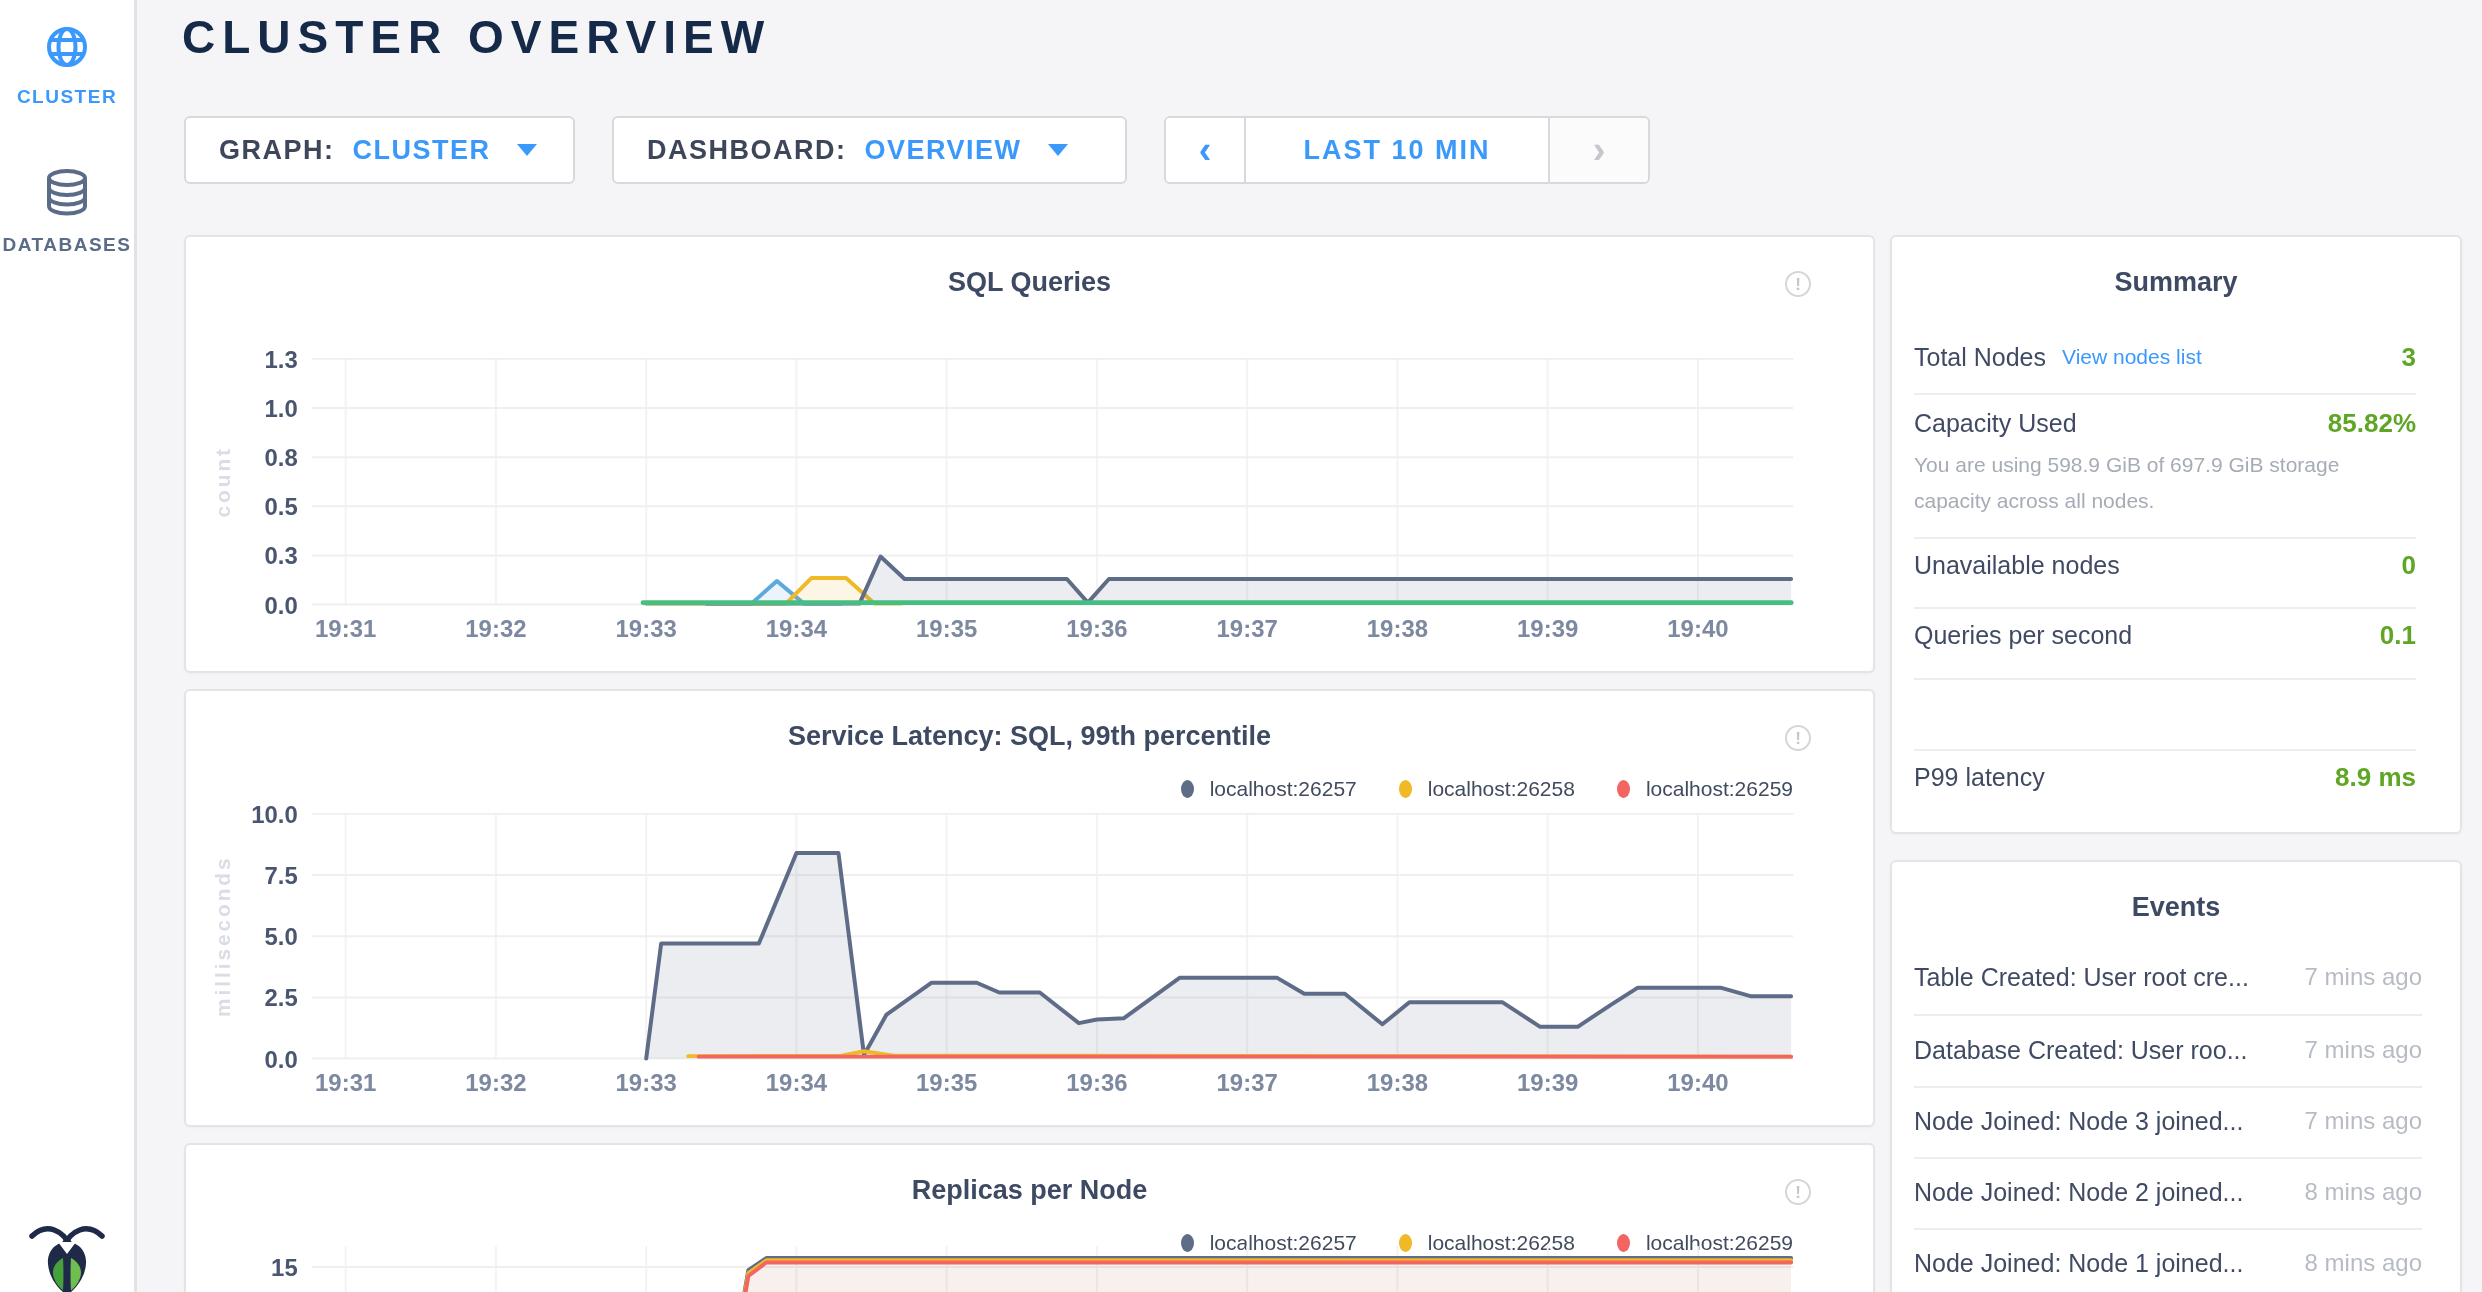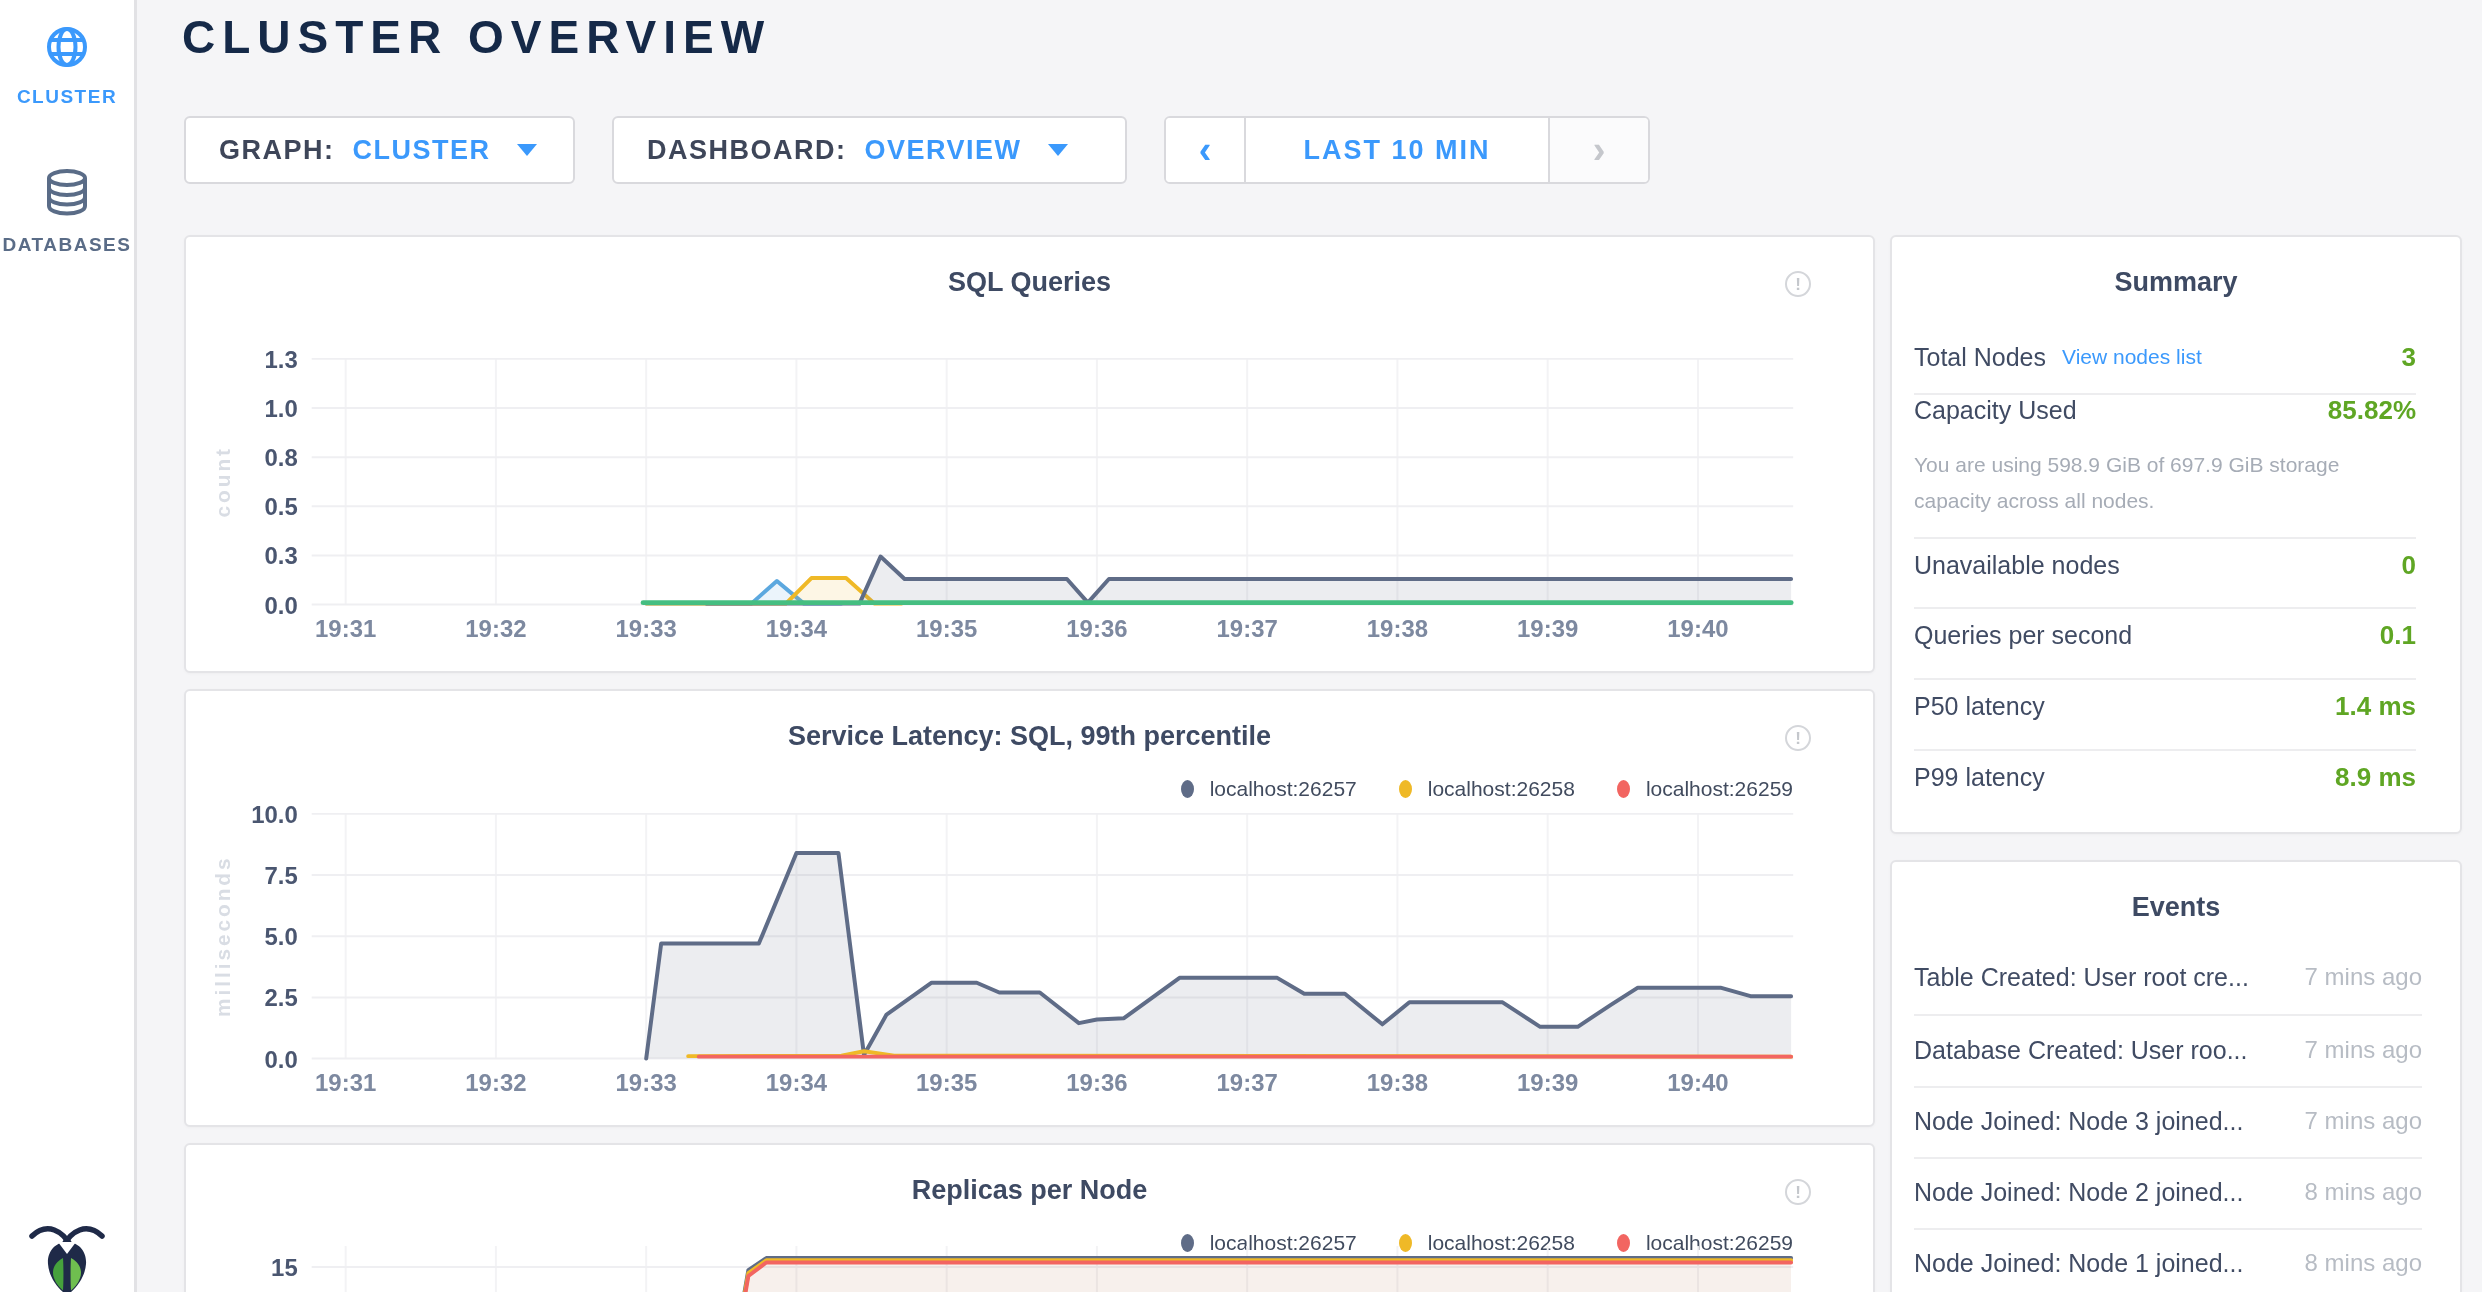--- a/index.html
+++ b/index.html
@@ -295,44 +295,40 @@
   <div class="card summary-card">
     <div class="panel-title">Summary</div>
 
     <div class="srow" style="top:102px;">
       <span class="slabel">Total Nodes</span>
       <span class="slink">View nodes list</span>
       <span class="svalue">3</span>
     </div>
     <div class="sdivider" style="top:156px;"></div>
 
-    <div class="srow" style="top:155px;">
+    <div class="srow" style="top:168px;">
       <span class="slabel">Capacity Used</span>
       <span class="svalue">85.82%</span>
     </div>
     <div class="subtext" style="top:216px;">You are using 598.9 GiB of 697.9 GiB storage</div>
     <div class="subtext" style="top:252px;">capacity across all nodes.</div>
     <div class="sdivider" style="top:300px;"></div>
 
     <div class="srow" style="top:310px;">
       <span class="slabel">Unavailable nodes</span>
       <span class="svalue">0</span>
     </div>
     <div class="sdivider" style="top:370px;"></div>
 
     <div class="srow" style="top:380px;">
       <span class="slabel">Queries per second</span>
       <span class="svalue">0.1</span>
     </div>
     <div class="sdivider" style="top:441px;"></div>
 
-    <div class="srow" style="top:451px;">
-      <span class="slabel">P50 latency</span>
-      <span class="svalue">1.4 ms</span>
-    </div>
     <div class="sdivider" style="top:512px;"></div>
 
     <div class="srow" style="top:522px;">
       <span class="slabel">P99 latency</span>
       <span class="svalue">8.9 ms</span>
     </div>
   </div>
 
   <div class="card events-card">
     <div class="panel-title">Events</div>

